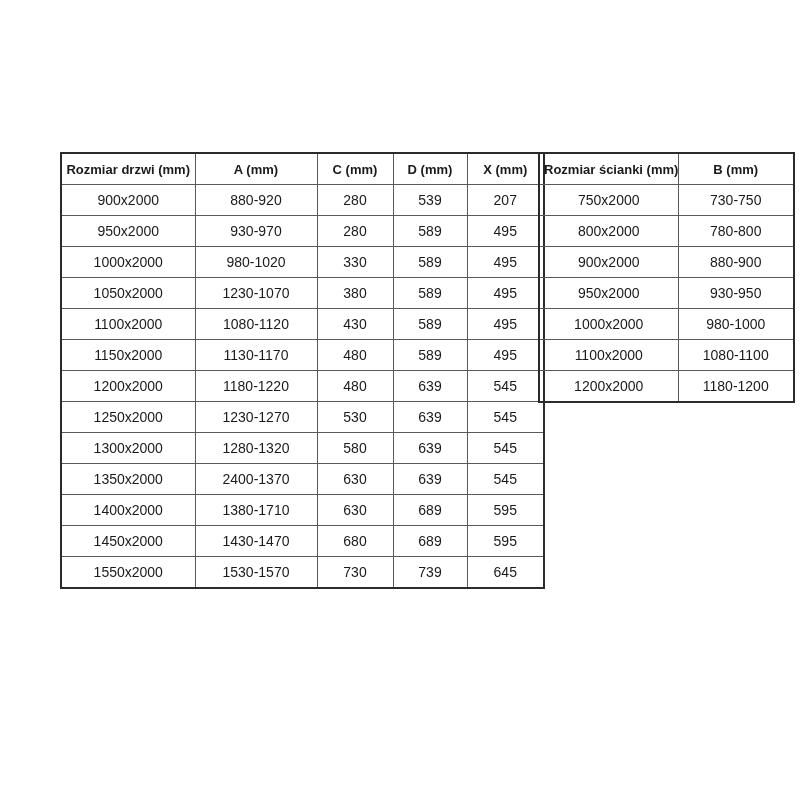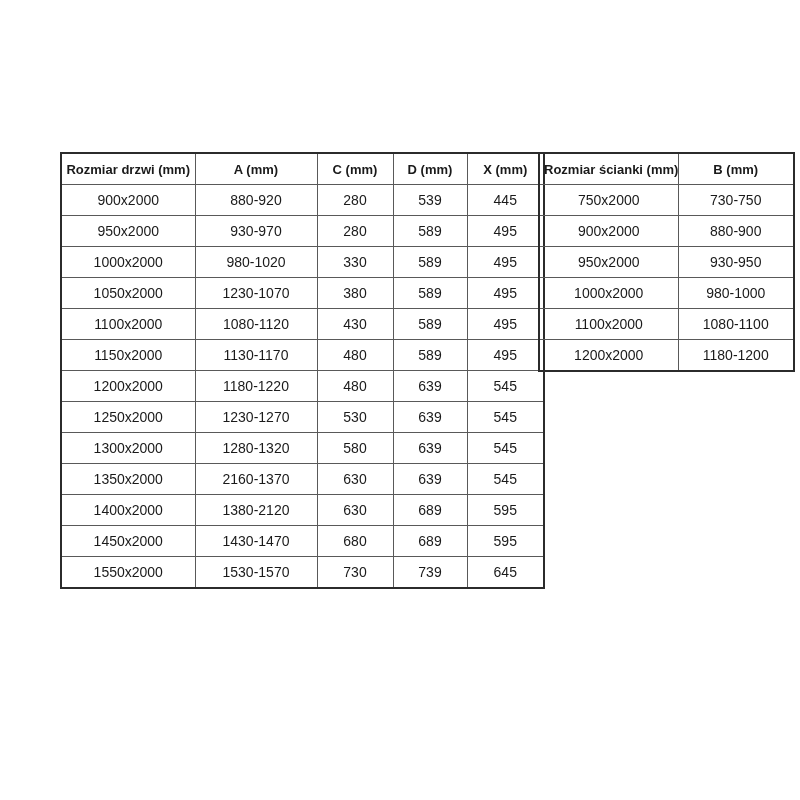--- a/index.html
+++ b/index.html
@@ -69,21 +69,21 @@
           <th>D (mm)</th>
           <th>X (mm)</th>
         </tr>
       </thead>
     <tbody>
         <tr>
           <td>900x2000</td>
           <td>880-920</td>
           <td>280</td>
           <td>539</td>
-          <td>445</td>
+          <td>207</td>
         </tr>
         <tr>
           <td>950x2000</td>
           <td>930-970</td>
           <td>280</td>
           <td>589</td>
           <td>495</td>
         </tr>
         <tr>
           <td>1000x2000</td>
@@ -129,28 +129,28 @@
         </tr>
         <tr>
           <td>1300x2000</td>
           <td>1280-1320</td>
           <td>580</td>
           <td>639</td>
           <td>545</td>
         </tr>
         <tr>
           <td>1350x2000</td>
-          <td>2160-1370</td>
+          <td>2400-1370</td>
           <td>630</td>
           <td>639</td>
           <td>545</td>
         </tr>
         <tr>
           <td>1400x2000</td>
-          <td>1380-2120</td>
+          <td>1380-1710</td>
           <td>630</td>
           <td>689</td>
           <td>595</td>
         </tr>
         <tr>
           <td>1450x2000</td>
           <td>1430-1470</td>
           <td>680</td>
           <td>689</td>
           <td>595</td>
@@ -175,20 +175,24 @@
           <th>Rozmiar ścianki (mm)</th>
           <th>B (mm)</th>
         </tr>
       </thead>
     <tbody>
         <tr>
           <td>750x2000</td>
           <td>730-750</td>
         </tr>
         <tr>
+          <td>800x2000</td>
+          <td>780-800</td>
+        </tr>
+        <tr>
           <td>900x2000</td>
           <td>880-900</td>
         </tr>
         <tr>
           <td>950x2000</td>
           <td>930-950</td>
         </tr>
         <tr>
           <td>1000x2000</td>
           <td>980-1000</td>

